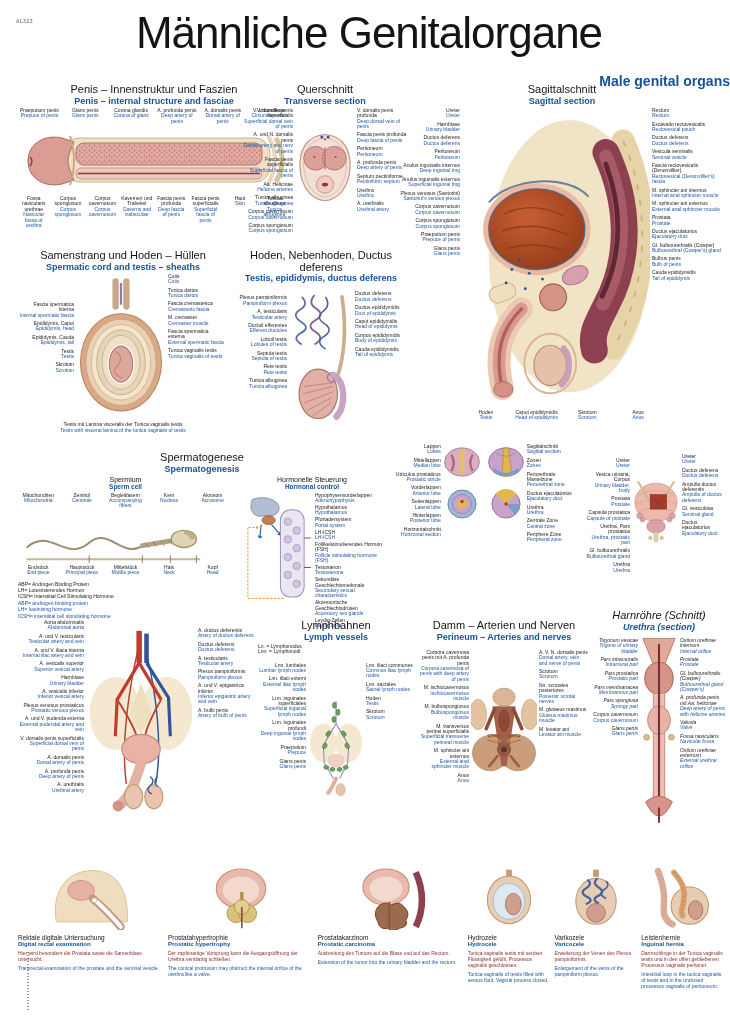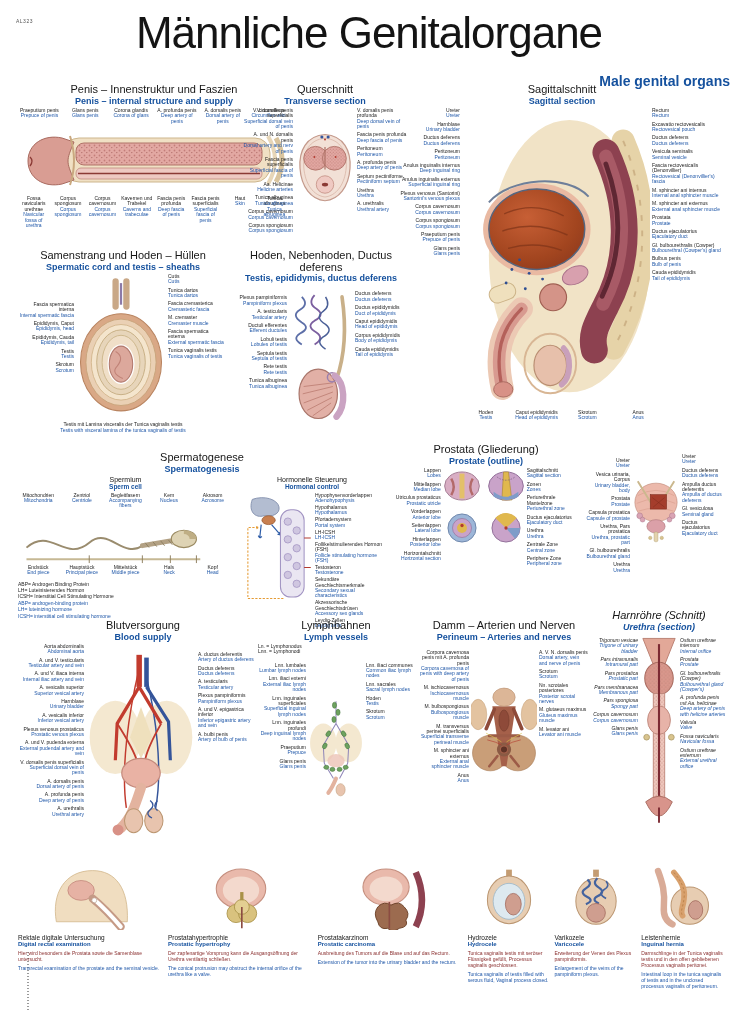--- a/index.html
+++ b/index.html
@@ -46,21 +46,21 @@
 <div class="poster">
 
   <div class="code">AL323</div>
   <div class="title">Männliche Genitalorgane</div>
   <div class="subtitle">Male genital organs</div>
   <div class="fineprint"></div>
 
   <section class="sec" style="left:18px;top:84px;width:272px;">
     <div class="sec-h">
       <span class="hde">Penis – Innenstruktur und Faszien</span>
-      <span class="hen">Penis – internal structure and supply</span>
+      <span class="hen">Penis – internal structure and fasciae</span>
     </div>
     <div class="lblrow">
         <div class="lbl">
           <span class="de">Praeputium penis</span>
           <span class="en">Prepuce of penis</span>
         </div>
         <div class="lbl">
           <span class="de">Glans penis</span>
           <span class="en">Glans penis</span>
         </div>
@@ -673,24 +673,20 @@
                 <span class="de">Leydig-Zellen</span>
                 <span class="en">Leydig cells</span>
               </div>
             </div>
         </div>
       </div>
     </div>
   </section>
 
   <section class="sec" style="left:392px;top:444px;width:188px;height:170px;">
-    <div class="sec-h">
-      <span class="hde">Prostata (Gliederung)</span>
-      <span class="hen">Prostate (outline)</span>
-    </div>
     <div class="figrow">
       <div class="lblcol col-r" style="width:55px;">
           <div class="lbl">
             <span class="de">Lappen</span>
             <span class="en">Lobes</span>
           </div>
           <div class="lbl">
             <span class="de">Mittellappen</span>
             <span class="en">Median lobe</span>
           </div>
@@ -840,24 +836,20 @@
           </div>
           <div class="lbl">
             <span class="de">Ductus ejaculatorius</span>
             <span class="en">Ejaculatory duct</span>
           </div>
         </div>
     </div>
   </section>
 
   <section class="sec" style="left:18px;top:620px;width:250px;height:240px;">
-    <div class="sec-h">
-      <span class="hde">Blutversorgung</span>
-      <span class="hen">Blood supply</span>
-    </div>
     <div class="figrow">
       <div class="lblcol col-r" style="width:66px;">
           <div class="lbl">
             <span class="de">Aorta abdominalis</span>
             <span class="en">Abdominal aorta</span>
           </div>
           <div class="lbl">
             <span class="de">A. und V. testicularis</span>
             <span class="en">Testicular artery and vein</span>
           </div>

